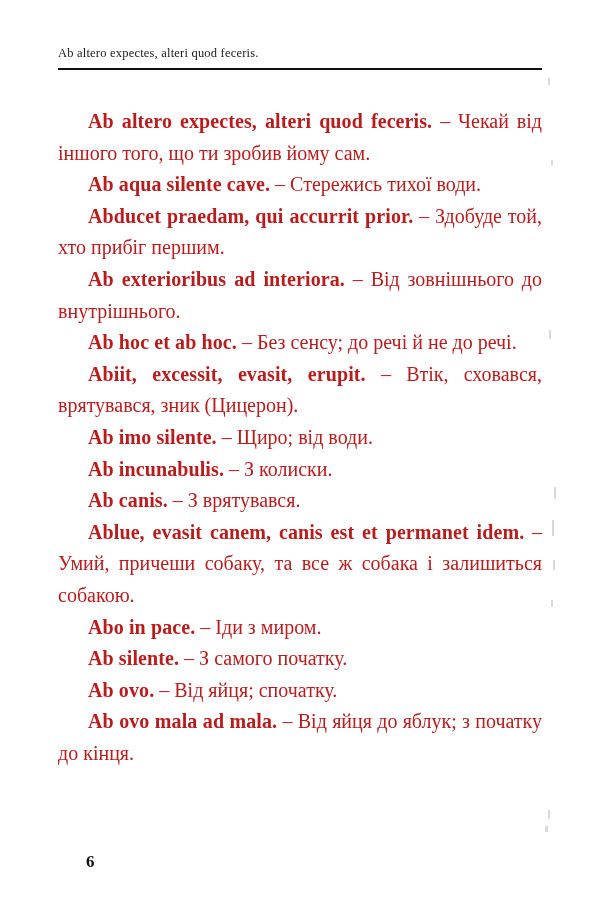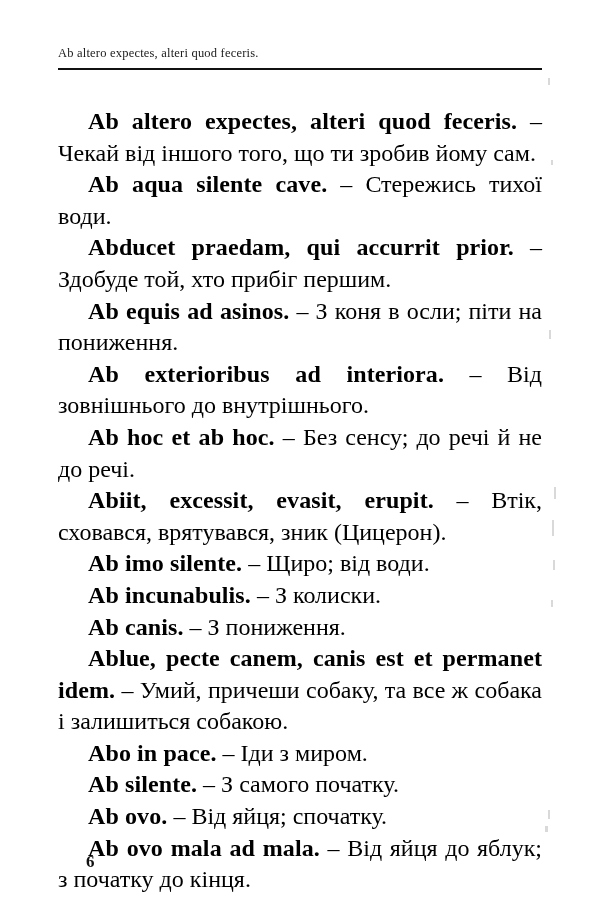--- a/index.html
+++ b/index.html
@@ -45,24 +45,24 @@
   .content {
     position: absolute;
     left: 58px;
     top: 106px;
     width: 484px;
   }
   p.entry {
     margin: 0;
     padding: 0;
     text-indent: 30px;
-    font-size: 24px;
+    font-size: 20px;
     line-height: 31.6px;
     text-align: justify;
-    color: #000000;
+    color: #b91c1c;
     hyphens: manual;
   }
   p.entry .lat {
     font-weight: bold;
     letter-spacing: 0.1px;
   }
   p.entry .dash {
     font-weight: normal;
   }
   p.entry .ukr {
@@ -106,25 +106,20 @@
       <span class="dash">–</span>
       <span class="ukr">Стережись тихої води.</span>
     </p>
 
     <p class="entry">
       <span class="lat">Abducet praedam, qui accurrit prior.</span>
       <span class="dash">–</span>
       <span class="ukr">Здобуде той, хто прибіг першим.</span>
     </p>
 
-    <p class="entry wide">
-      <span class="lat">Ab equis ad asinos.</span>
-      <span class="dash">–</span>
-      <span class="ukr">З коня в осли; піти на пониження.</span>
-    </p>
 
     <p class="entry wide">
       <span class="lat">Ab exterioribus ad interiora.</span>
       <span class="dash">–</span>
       <span class="ukr">Від зовнішнього до внутрішнього.</span>
     </p>
 
     <p class="entry">
       <span class="lat">Ab hoc et ab hoc.</span>
       <span class="dash">–</span>
@@ -145,25 +140,25 @@
 
     <p class="entry">
       <span class="lat">Ab incunabulis.</span>
       <span class="dash">–</span>
       <span class="ukr">З колиски.</span>
     </p>
 
     <p class="entry">
       <span class="lat">Ab canis.</span>
       <span class="dash">–</span>
-      <span class="ukr">З пониження.</span>
+      <span class="ukr">З врятувався.</span>
     </p>
 
     <p class="entry wide">
-      <span class="lat">Ablue, pecte canem, canis est et permanet idem.</span>
+      <span class="lat">Ablue, evasit canem, canis est et permanet idem.</span>
       <span class="dash">–</span>
       <span class="ukr">Умий, причеши собаку, та все ж собака і залишиться собакою.</span>
     </p>
 
     <p class="entry">
       <span class="lat">Abo in pace.</span>
       <span class="dash">–</span>
       <span class="ukr">Іди з миром.</span>
     </p>
 

